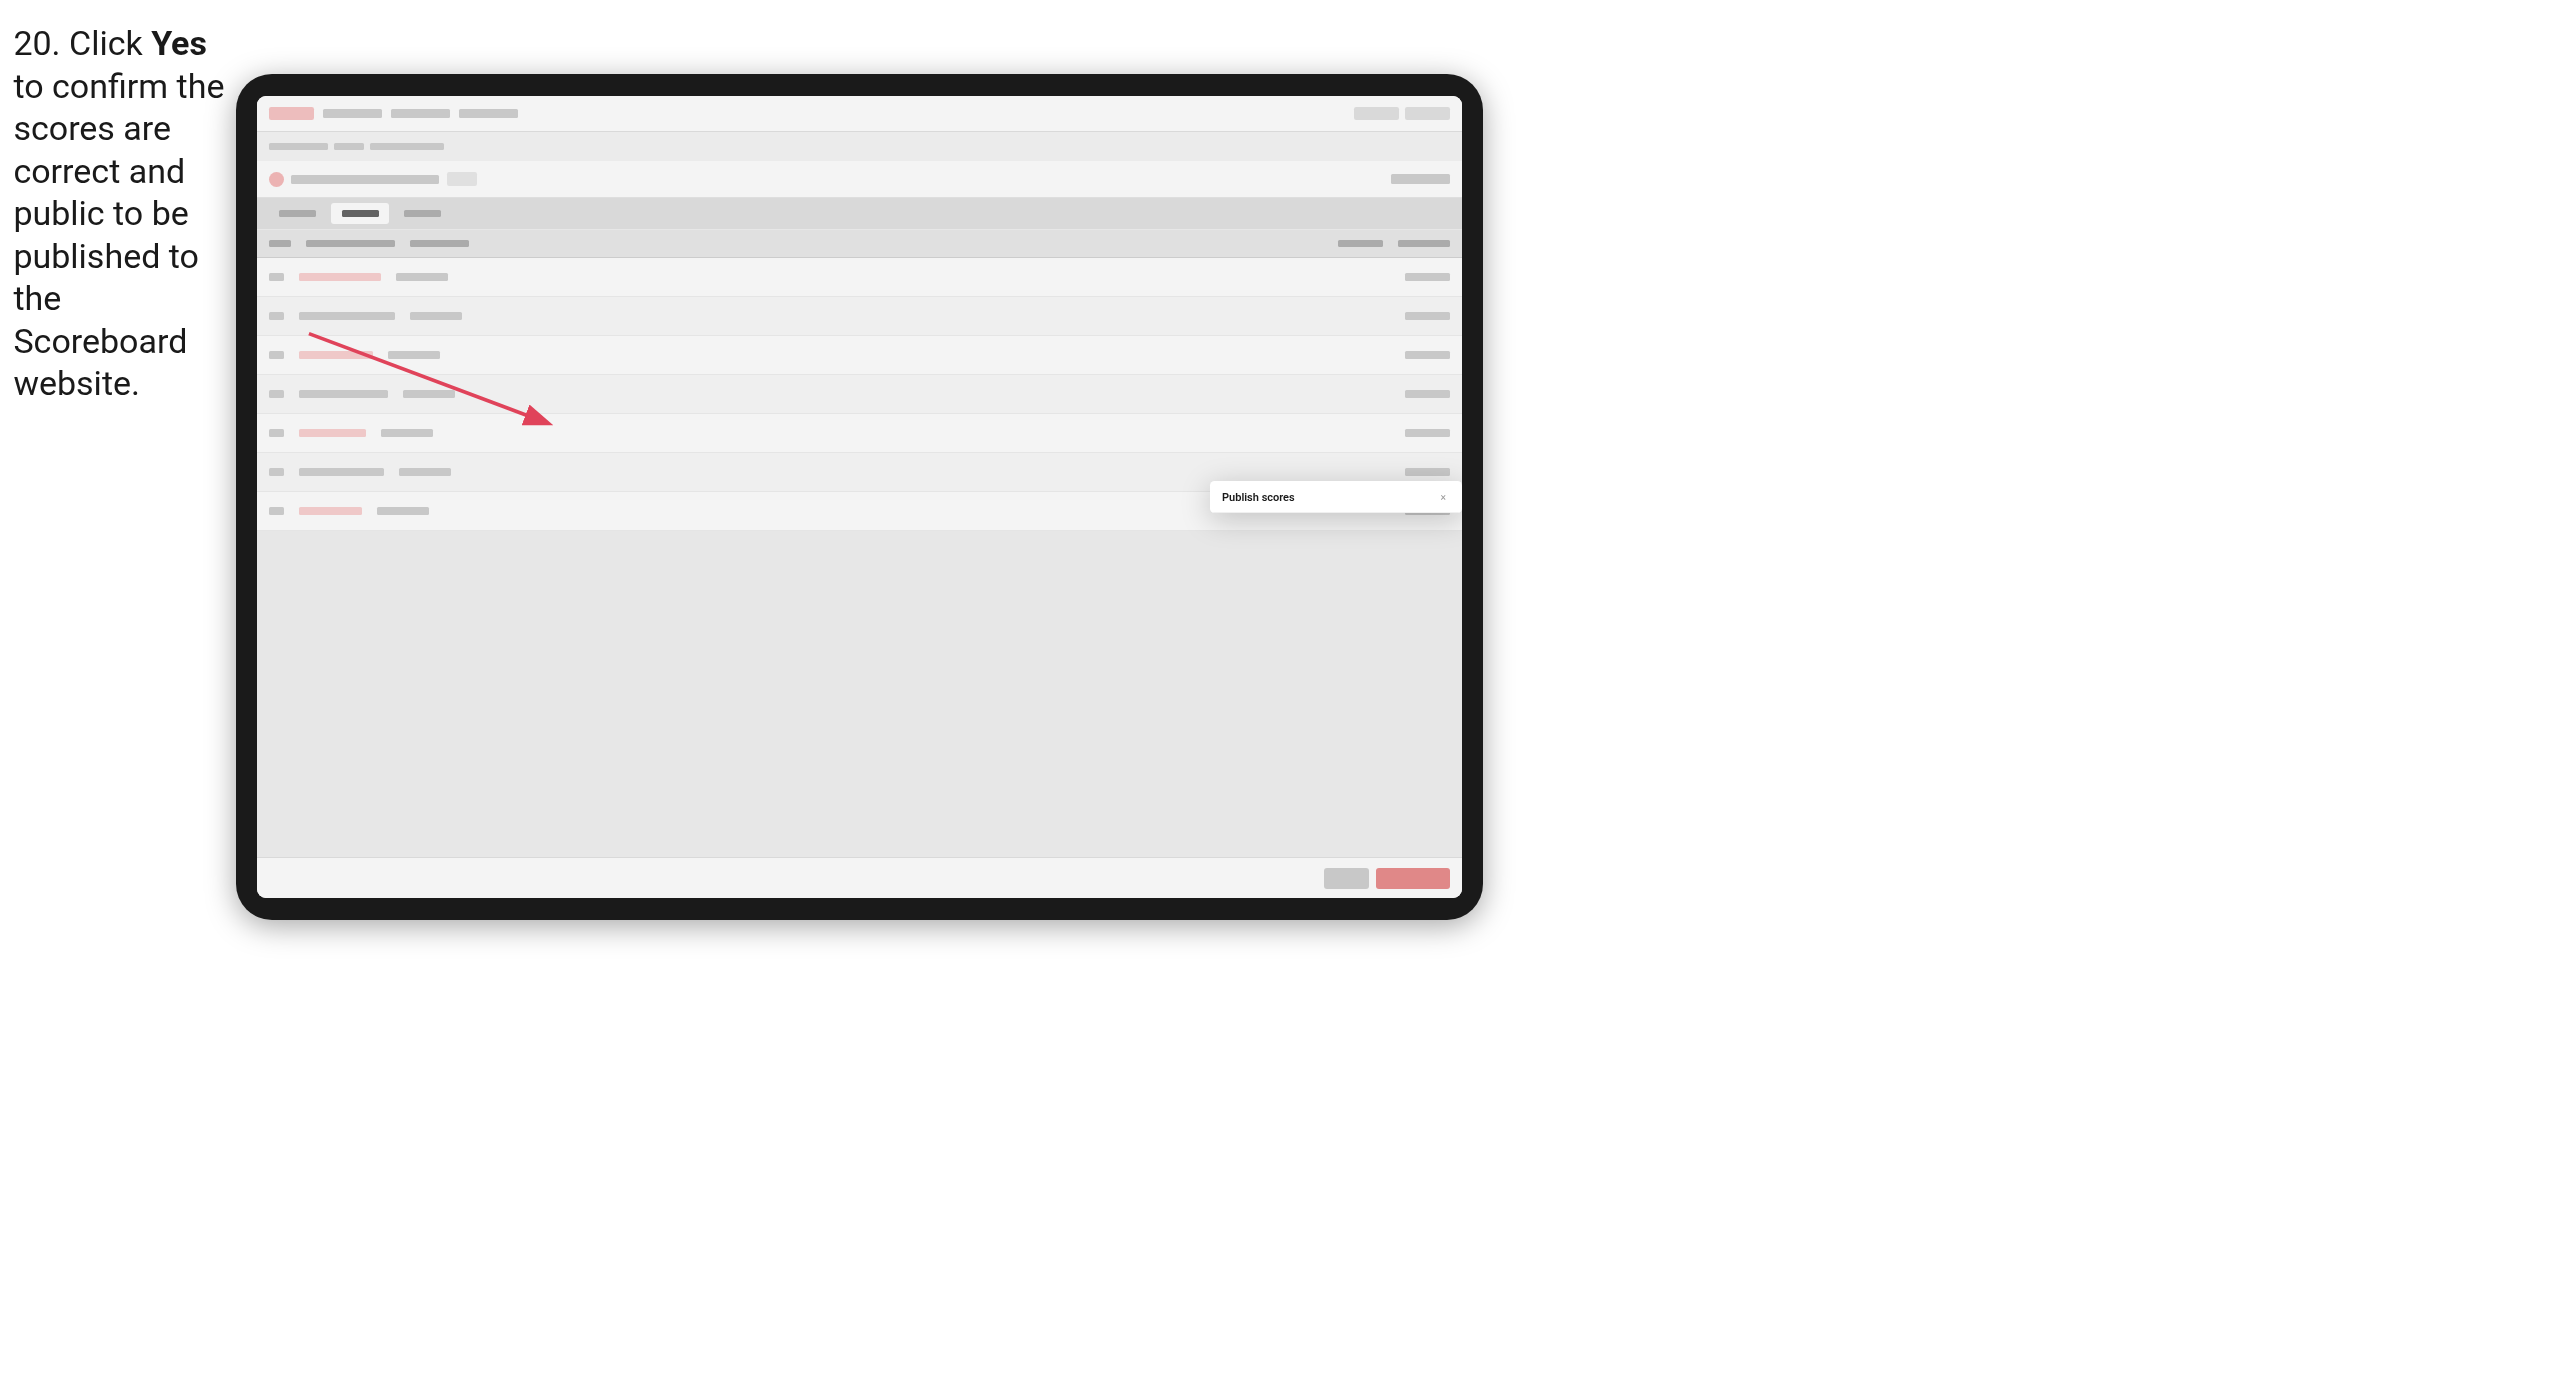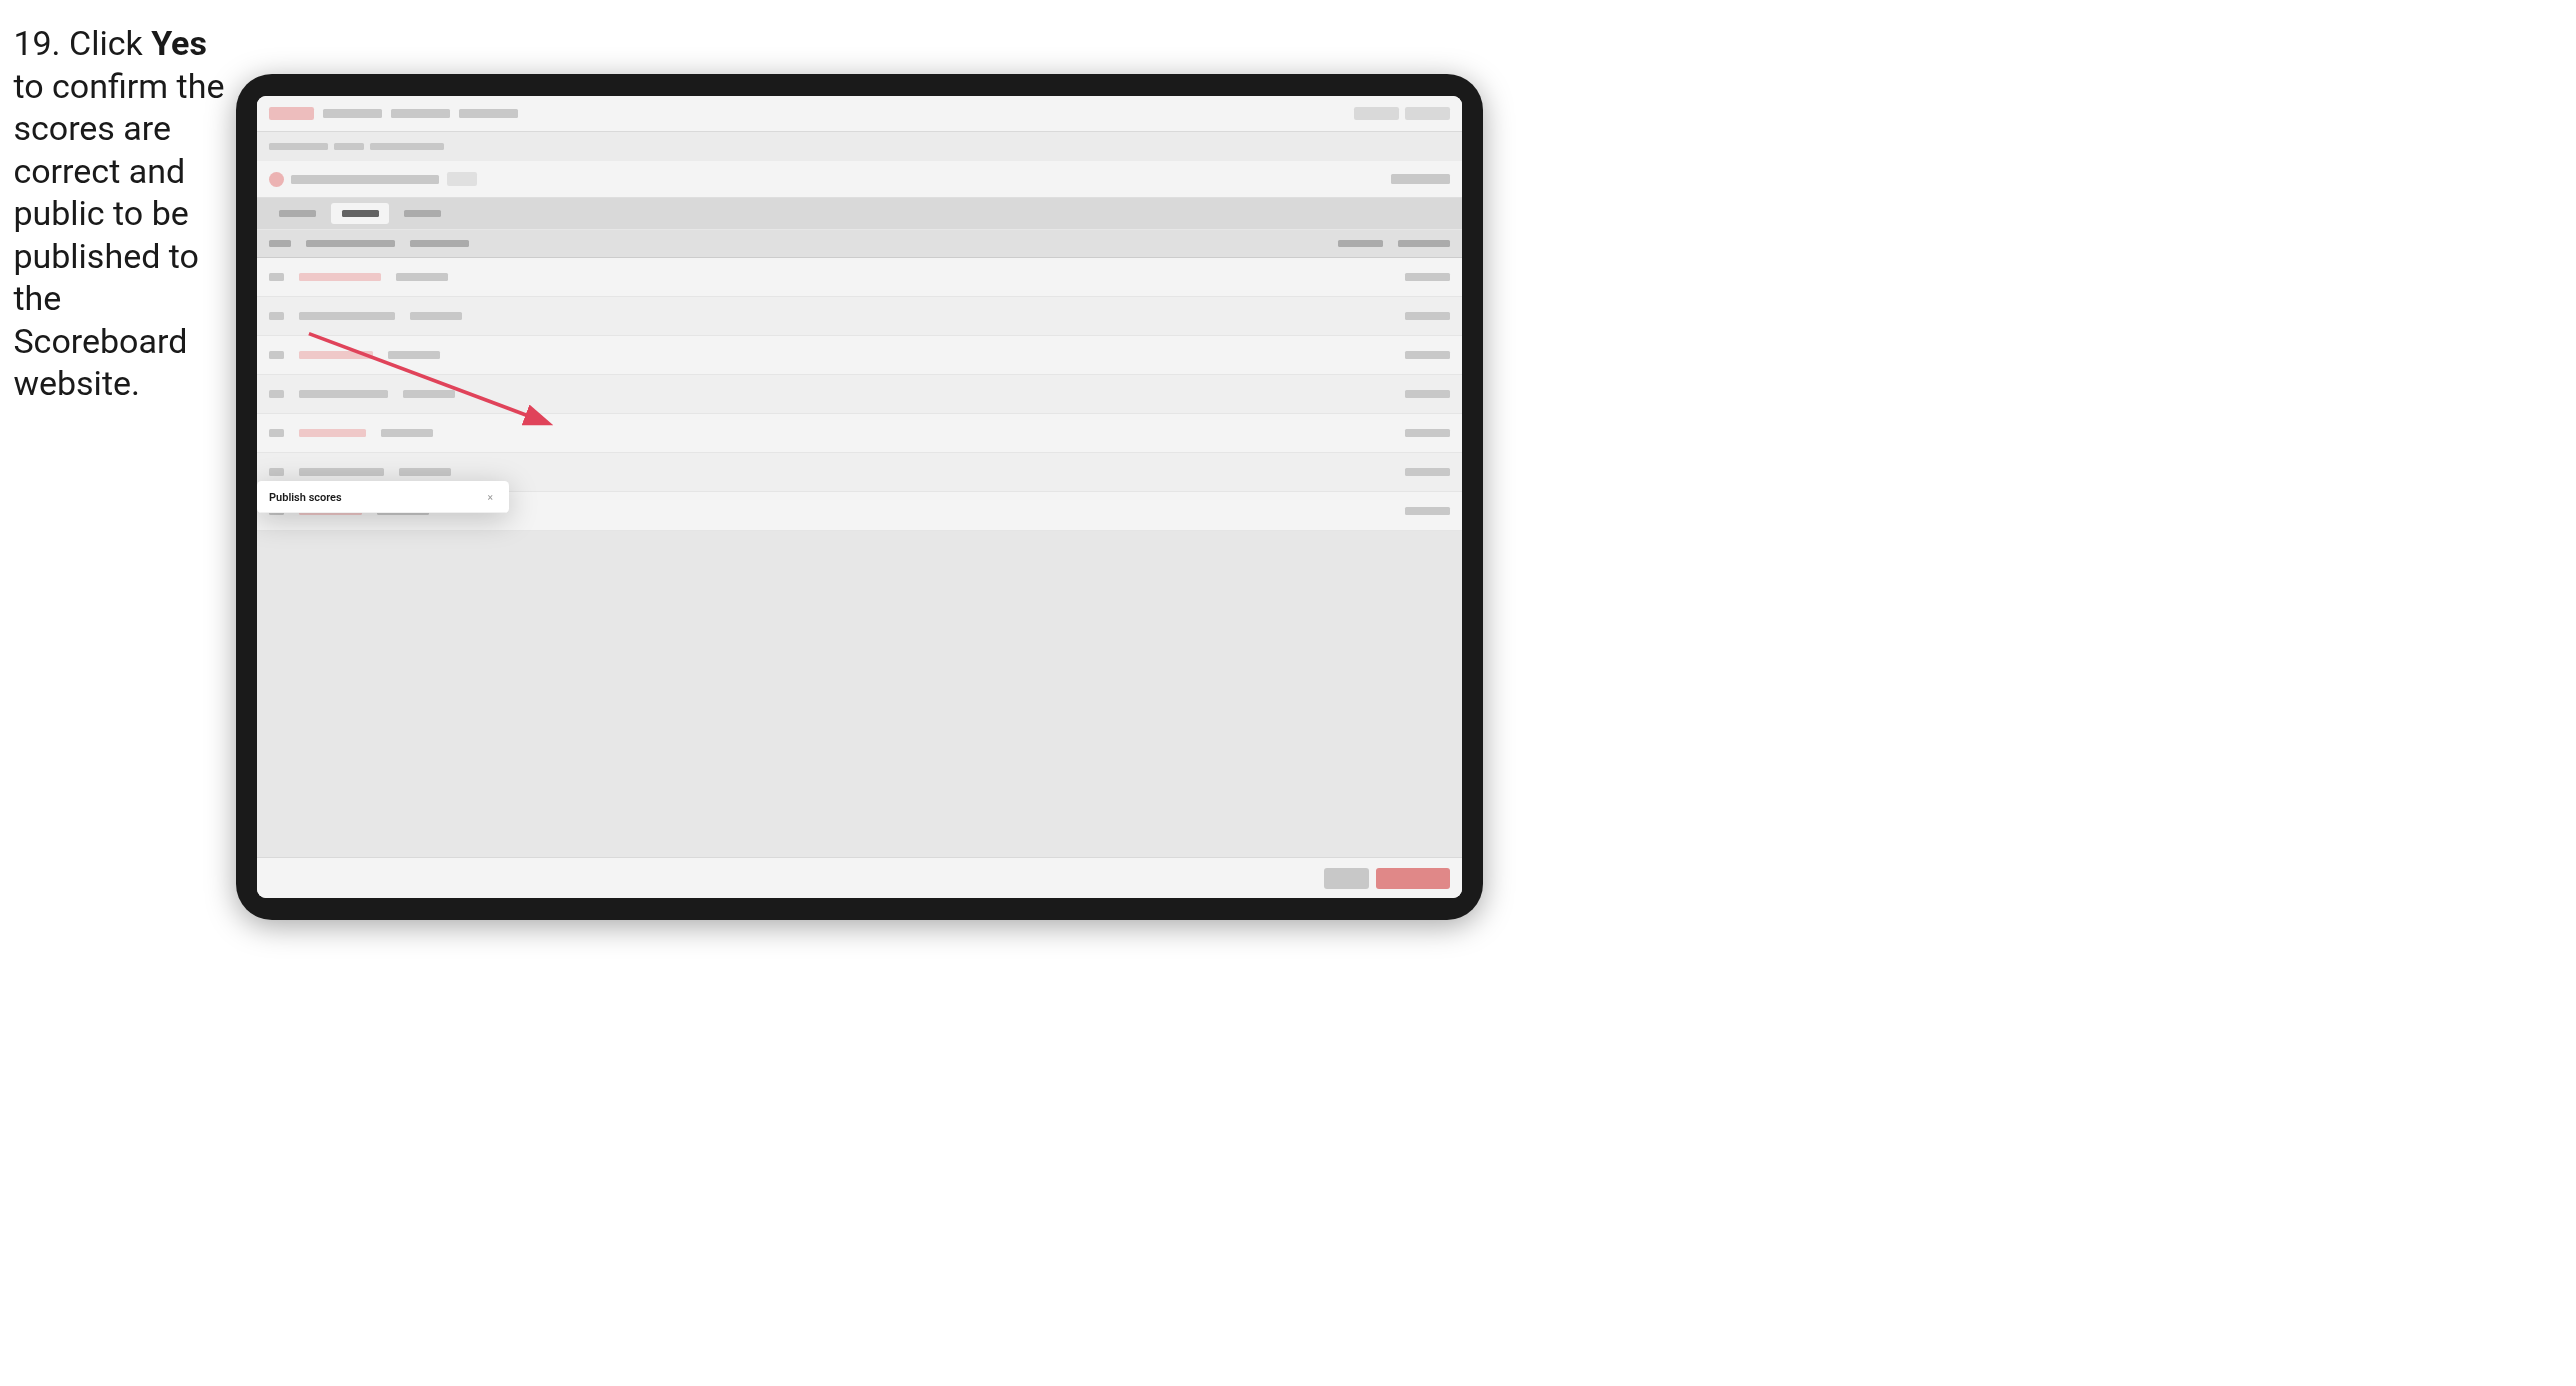--- a/index.html
+++ b/index.html
@@ -282,21 +282,21 @@
       border-radius: 3px;
     }
 
     
     .dialog-overlay {
       position: absolute;
       top: 0; left: 0; right: 0; bottom: 0;
       background: rgba(180, 180, 180, 0.15);
       display: flex;
       align-items: center;
-      justify-content: flex-start;
+      justify-content: flex-end;
       z-index: 10;
     }
 
     .dialog {
       background: #ffffff;
       border-radius: 4.5px;
       box-shadow: 0 6px 30px rgba(0,0,0,0.22);
       width: 252px;
       padding: 0;
       overflow: hidden;
@@ -374,21 +374,21 @@
       width: 100%;
       height: 100%;
       pointer-events: none;
       z-index: 5;
     }
   </style>
 </head>
 <body>
 
 <div class="instruction-text">
-  <span>19.</span><span> Click </span><strong>Yes</strong><span> to confirm the scores are correct and public to be published to the Scoreboard website.</span>
+  <span>20.</span><span> Click </span><strong>Yes</strong><span> to confirm the scores are correct and public to be published to the Scoreboard website.</span>
 </div>
 
 <div class="tablet">
   <div class="tablet-screen">
 
     <div class="top-bar">
       <div class="top-bar-logo"></div>
       <div class="top-bar-nav">
         <div class="top-bar-nav-item"></div>
         <div class="top-bar-nav-item"></div>

